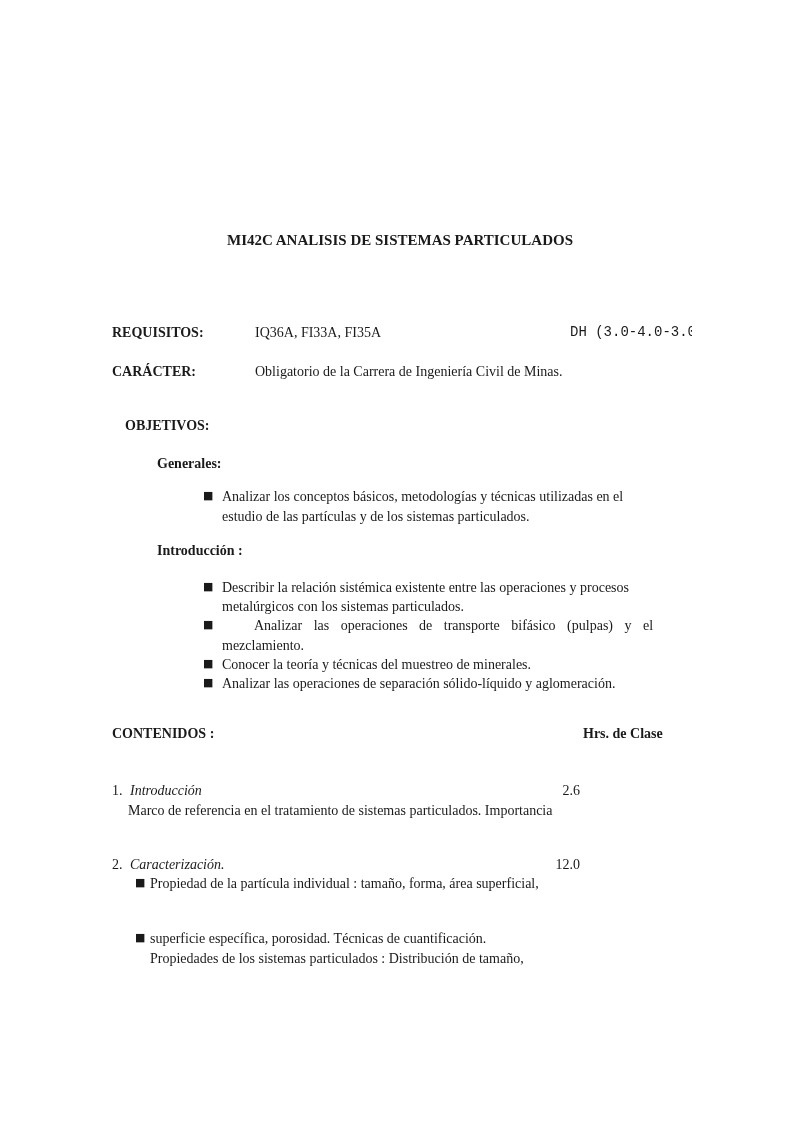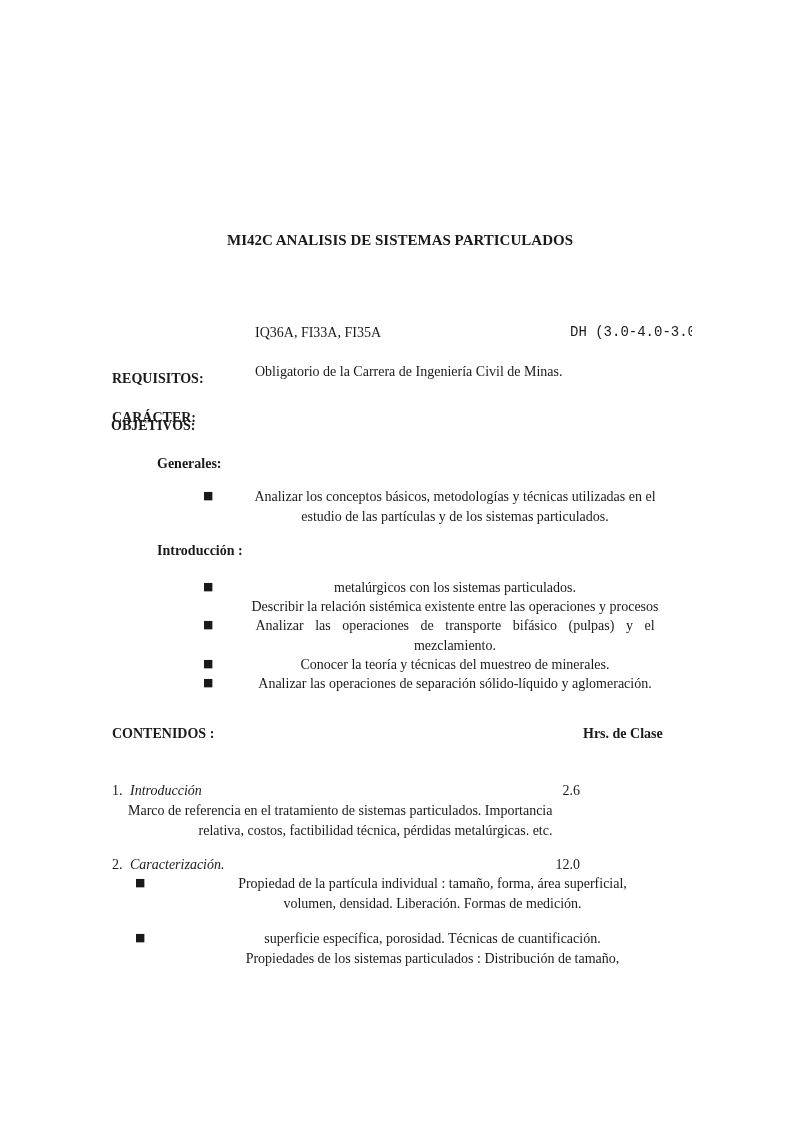--- a/index.html
+++ b/index.html
@@ -9,36 +9,36 @@
     color:#1a1a1a;
   }
   .page{position:relative;width:692px;height:1132px;background:#fff;overflow:hidden;}
   .abs{position:absolute;font-size:14px;line-height:19.5px;}
   .b{font-weight:bold;}
   .nw{white-space:nowrap;font-style:italic;}
 
   .title-block{top:230px;left:0;width:800px;text-align:center;font-size:15px;line-height:21px;font-weight:bold;}
 
   .hrow{left:112px;right:112px;height:20px;}
-  .hrow .lbl{position:absolute;left:0;top:0;font-weight:bold;margin-top:46px;}
+  .hrow .lbl{position:absolute;left:0;top:0;font-weight:bold;}
   .hrow .val{position:absolute;left:143px;top:0;white-space:nowrap;}
   .hrow .dh{position:absolute;left:458px;top:0;white-space:nowrap;font-family:Liberation Mono, monospace;}
 
   .blist{width:485px;}
   .brow{display:flex;align-items:flex-start;}
   .bullet{flex:none;width:19px;font-family:"DejaVu Sans",sans-serif;font-size:11px;line-height:19.5px;position:relative;top:-1px;}
   .btxt{flex:1;min-width:0;}
-  .btxt div{white-space:nowrap;text-align:center;}
-  .ws8{word-spacing:8px;}
+  .btxt div{white-space:nowrap;}
+  .ws8{word-spacing:8px;margin-left:32px;}
 
   .item-head{left:112px;right:112px;display:flex;}
   .item-head .num{flex:none;width:18px;}
   .item-head .hours{margin-left:auto;}
 
-  .desc div{white-space:nowrap;text-align:right;}
+  .desc div{white-space:nowrap;}
 
   .c-blist{width:580px;}
   .c-blist .bullet{width:15px;}
 </style>
 </head>
 <body>
 
 <div class="page">
 
   <div class="abs title-block">
@@ -49,42 +49,42 @@
     <span class="lbl">REQUISITOS:</span>
     <span class="val">IQ36A, FI33A, FI35A</span>
     <span class="dh">DH (3.0-4.0-3.0)</span>
   </div>
 
   <div class="abs hrow" style="top:362px">
     <span class="lbl">CARÁCTER:</span>
     <span class="val">Obligatorio de la Carrera de Ingeniería Civil de Minas.</span>
   </div>
 
-  <div class="abs b" style="top:416px;left:111px">OBJETIVOS:</div>
+  <div class="abs b" style="top:416px;left:125px">OBJETIVOS:</div>
 
   <div class="abs b" style="top:454px;left:157px">Generales:</div>
 
   <div class="abs blist" style="top:487px;left:203px">
     <div class="brow">
       <span class="bullet">■</span>
       <div class="btxt">
         <div>Analizar los conceptos básicos, metodologías y técnicas utilizadas en  el</div>
         <div>estudio de las partículas y de los sistemas particulados.</div>
       </div>
     </div>
   </div>
 
   <div class="abs b" style="top:541px;left:157px">Introducción :</div>
 
   <div class="abs blist" style="top:578px;left:203px;line-height:19.2px">
     <div class="brow">
       <span class="bullet">■</span>
       <div class="btxt">
+        <div>Describir la relación sistémica existente entre las operaciones y procesos</div>
         <div>metalúrgicos con los sistemas particulados.</div>
-        <div>Describir la relación sistémica existente entre las operaciones y procesos</div>
       </div>
     </div>
     <div class="brow">
       <span class="bullet">■</span>
       <div class="btxt">
         <div class="ws8">Analizar las operaciones de transporte bifásico (pulpas) y el</div>
         <div>mezclamiento.</div>
       </div>
     </div>
     <div class="brow">
@@ -104,35 +104,33 @@
   <div class="abs b" style="top:724px;left:112px">CONTENIDOS :</div>
   <div class="abs b" style="top:724px;left:583px">Hrs. de Clase</div>
 
   <div class="abs item-head" style="top:781px">
     <span class="num">1.</span>
     <span class="nw">Introducción</span>
     <span class="hours">2.6</span>
   </div>
   <div class="abs desc" style="top:801px;left:128px">
     <div>Marco de referencia en el tratamiento de sistemas particulados. Importancia</div>
-    <div>relativa, costos, factibilidad técnica, pérdidas metalúrgicas. etc.</div>
   </div>
 
   <div class="abs item-head" style="top:855px">
     <span class="num">2.</span>
     <span class="nw">Caracterización.</span>
     <span class="hours">12.0</span>
   </div>
 
   <div class="abs blist c-blist" style="top:874px;left:135px">
     <div class="brow">
       <span class="bullet">■</span>
       <div class="btxt">
         <div>Propiedad de la partícula individual : tamaño, forma, área superficial,</div>
-        <div>volumen, densidad. Liberación. Formas de medición.</div>
       </div>
     </div>
   </div>
 
   <div class="abs blist c-blist" style="top:929px;left:135px">
     <div class="brow">
       <span class="bullet">■</span>
       <div class="btxt">
         <div>superficie específica, porosidad. Técnicas de cuantificación.</div>
         <div>Propiedades de los sistemas particulados : Distribución de tamaño,</div>

